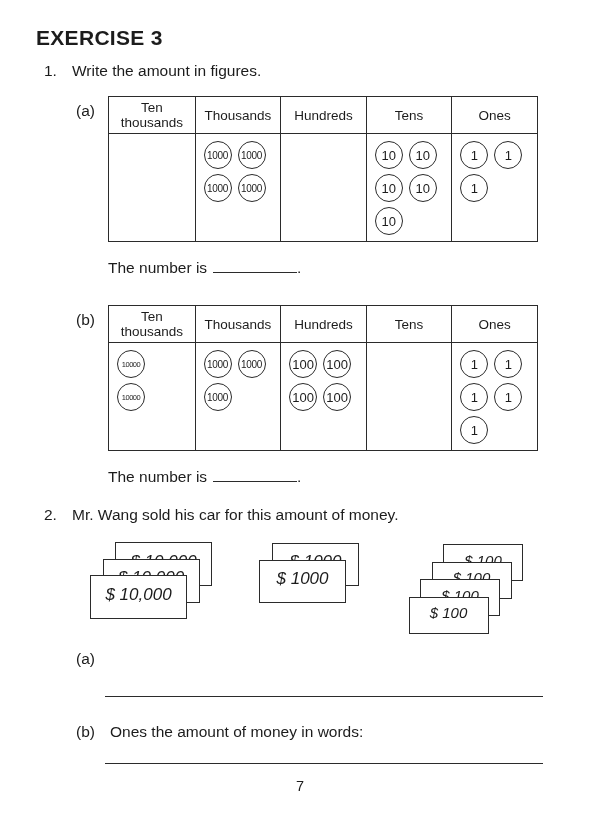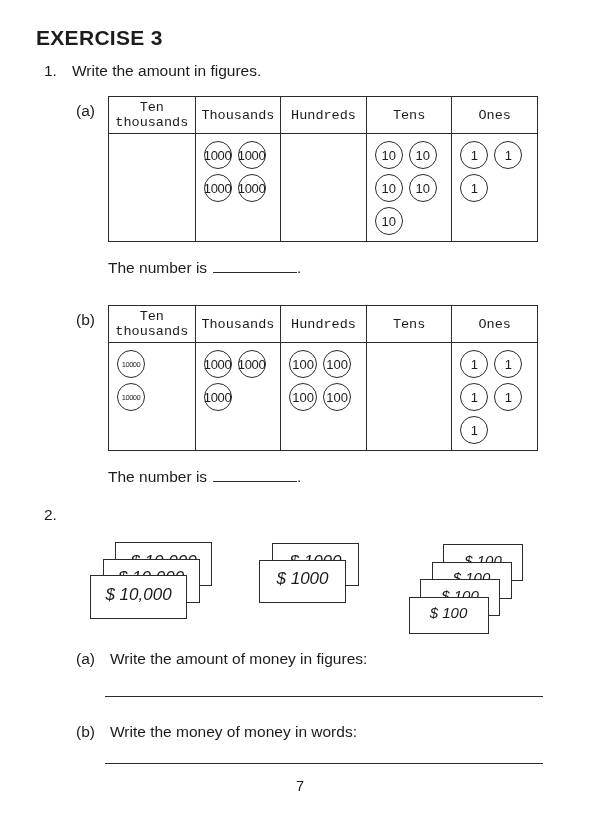--- a/index.html
+++ b/index.html
@@ -19,21 +19,21 @@
   }
 
   .q-line { display:flex; margin:12px 0 0 44px; font-size:15.5px; }
   .q-num { width:28px; flex:0 0 auto; }
 
   
   .pv-block { display:flex; margin:16px 0 0 76px; }
   .pv-block.second { margin-top:28px; }
   .pv-label { font-size:15.5px; width:32px; flex:0 0 auto; padding-top:6px; }
   .pv-table { width:430px; border:1.6px solid #2b2b2b; box-sizing:border-box; }
-  .pv-head { display:grid; grid-template-columns:repeat(5,1fr); border-bottom:1.6px solid #2b2b2b;font-family:Liberation Mono, monospace; }
+  .pv-head { display:grid; grid-template-columns:repeat(5,1fr); border-bottom:1.6px solid #2b2b2b; }
   .pv-head > div {
     text-align:center; font-size:13.5px; line-height:1.12;
     display:flex; align-items:center; justify-content:center;
     min-height:32px; padding:3px 4px; box-sizing:border-box;
     border-left:1.4px solid #2b2b2b;
   }
   .pv-head > div:first-child { border-left:none; }
   .pv-body { display:grid; grid-template-columns:repeat(5,1fr); }
   .pv-cell {
     min-height:103px; border-left:1.4px solid #2b2b2b;
@@ -41,21 +41,21 @@
     display:flex; flex-direction:column; gap:5px;
   }
   .pv-cell:first-child { border-left:none;text-align:right; }
   .disc-row { display:flex; gap:6px; }
   .disc {
     width:28px; height:28px; flex:0 0 auto;
     border:1.2px solid #2b2b2b; border-radius:50%;
     display:flex; align-items:center; justify-content:center;
     font-size:13px; box-sizing:border-box;
   }
-  .disc.len4 { font-size:13px; letter-spacing:-0.3px; }
+  .disc.len4 { font-size:10px; letter-spacing:-0.3px; }
   .disc.len5 { font-size:7.5px; letter-spacing:-0.5px; }
 
   .answer-line { margin:17px 17px 0 108px; font-size:15.5px; }
   .blank {
     display:inline-block; width:84px; height:13px;
     border-bottom:1.5px solid #2b2b2b; margin-left:6px;
   }
 
   
   .stacks { position:relative; height:106px; margin-top:8px; }
@@ -195,20 +195,21 @@
     </div>
   </div>
 </div>
 
 <div class="answer-line">
   <span>The number is</span><span class="blank"></span><span>.</span>
 </div>
 
 <div class="q-line" style="margin-top:20px;">
   <span class="q-num">2.</span>
+  <span>Mr. Wang sold his car for this amount of money.</span>
 </div>
 
 <div class="stacks">
   <div class="stack">
       <div class="note" style="left: 115px; top: 10px; width: 97px; height: 44px;">
         <span class="note-label">$ 10,000</span>
       </div>
       <div class="note" style="left: 102.5px; top: 26.5px; width: 97px; height: 44px;">
         <span class="note-label">$ 10,000</span>
       </div>
@@ -235,23 +236,22 @@
         <span class="note-label">$ 100</span>
       </div>
       <div class="note" style="left: 408.5px; top: 64.5px; width: 80px; height: 37px;">
         <span class="note-label">$ 100</span>
       </div>
     </div>
 </div>
 
 <div class="part-line">
   <span class="part-label">(a)</span>
-  <span>Write the amount of money in figures:</span>
 </div>
 <div class="write-line"></div>
 
 <div class="part-line second">
   <span class="part-label">(b)</span>
-  <span>Write the money of money in words:</span>
+  <span>Ones the amount of money in words:</span>
 </div>
 <div class="write-line second"></div>
 
 <div class="footer">7</div>
 
 </body></html>

